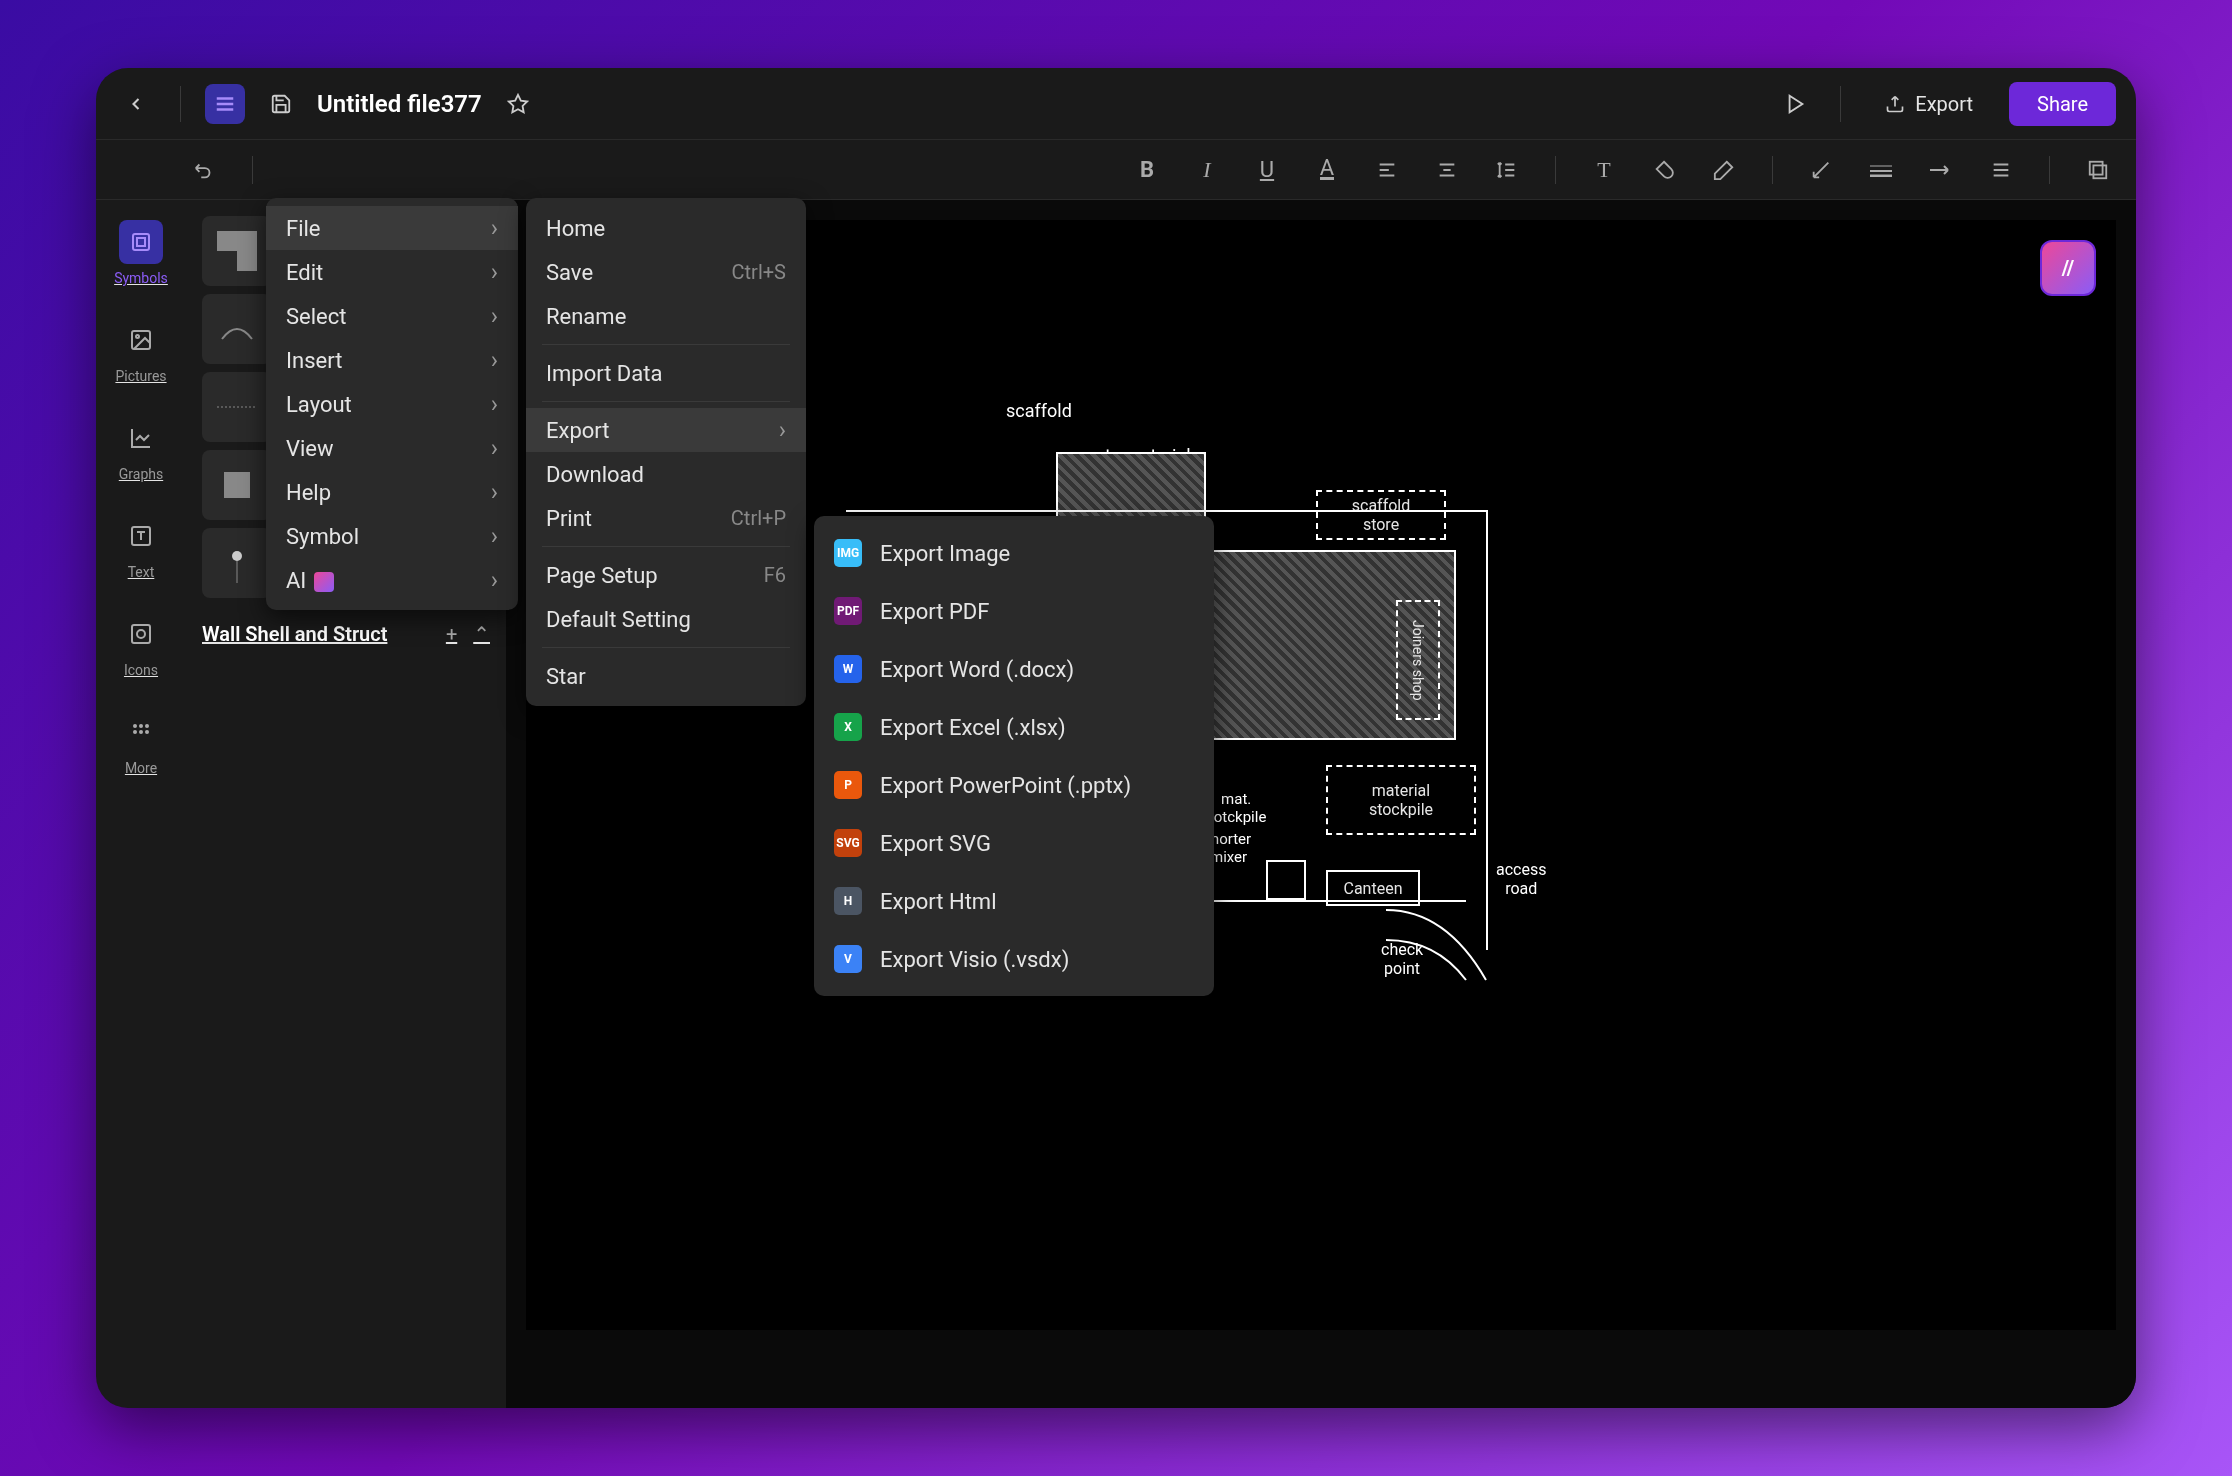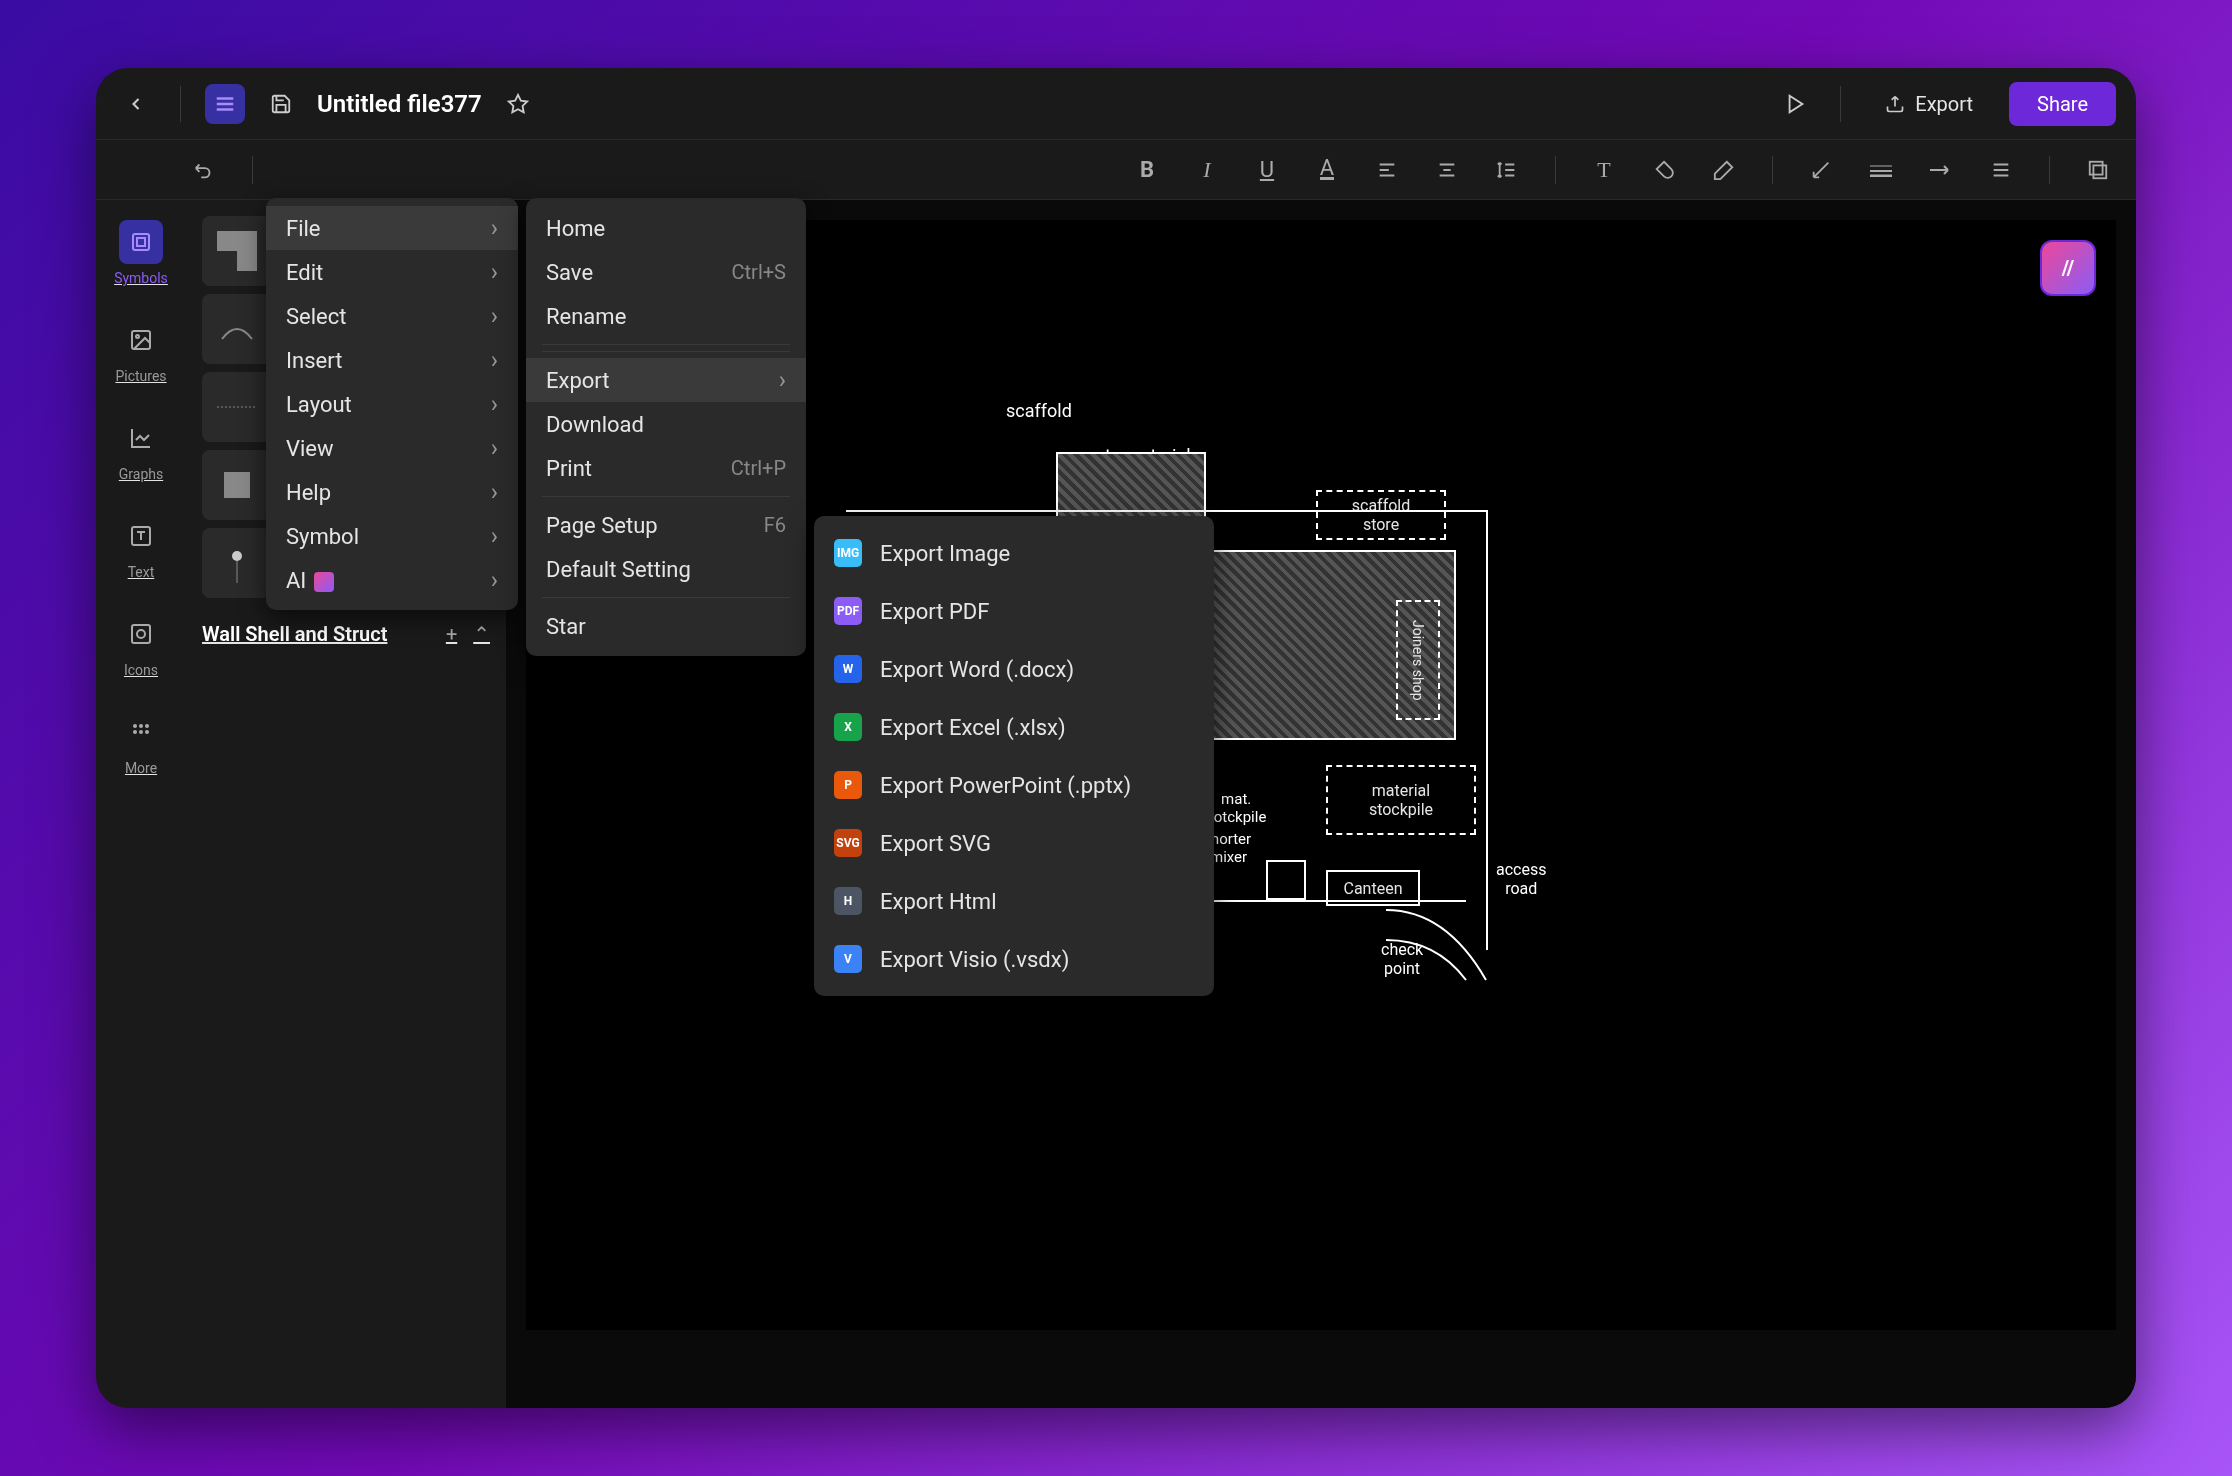--- a/index.html
+++ b/index.html
@@ -422,20 +422,23 @@
         <span>Home</span>
       </div>
       <div class="menu-item">
         <span>Save</span>
         <span class="menu-shortcut">Ctrl+S</span>
       </div>
       <div class="menu-item">
         <span>Rename</span>
       </div>
       <div class="menu-sep"></div>
+      <div class="menu-item">
+        <span>Import Data</span>
+      </div>
       <div class="menu-sep"></div>
       <div class="menu-item sub hover">
         <span>Export</span>
       </div>
       <div class="menu-item">
         <span>Download</span>
       </div>
       <div class="menu-item">
         <span>Print</span>
         <span class="menu-shortcut">Ctrl+P</span>
@@ -452,21 +455,21 @@
       <div class="menu-item">
         <span>Star</span>
       </div>
     </div>
   <div class="menu menu3" id="menu-export">
       <div class="export-item">
         <div class="fmt" style="background: rgb(56, 189, 248);">IMG</div>
         <span>Export Image</span>
       </div>
       <div class="export-item">
-        <div class="fmt" style="background: #8b5cf6;">PDF</div>
+        <div class="fmt" style="background: #701a75;">PDF</div>
         <span>Export PDF</span>
       </div>
       <div class="export-item">
         <div class="fmt" style="background: rgb(37, 99, 235);">W</div>
         <span>Export Word (.docx)</span>
       </div>
       <div class="export-item">
         <div class="fmt" style="background: rgb(22, 163, 74);">X</div>
         <span>Export Excel (.xlsx)</span>
       </div>

